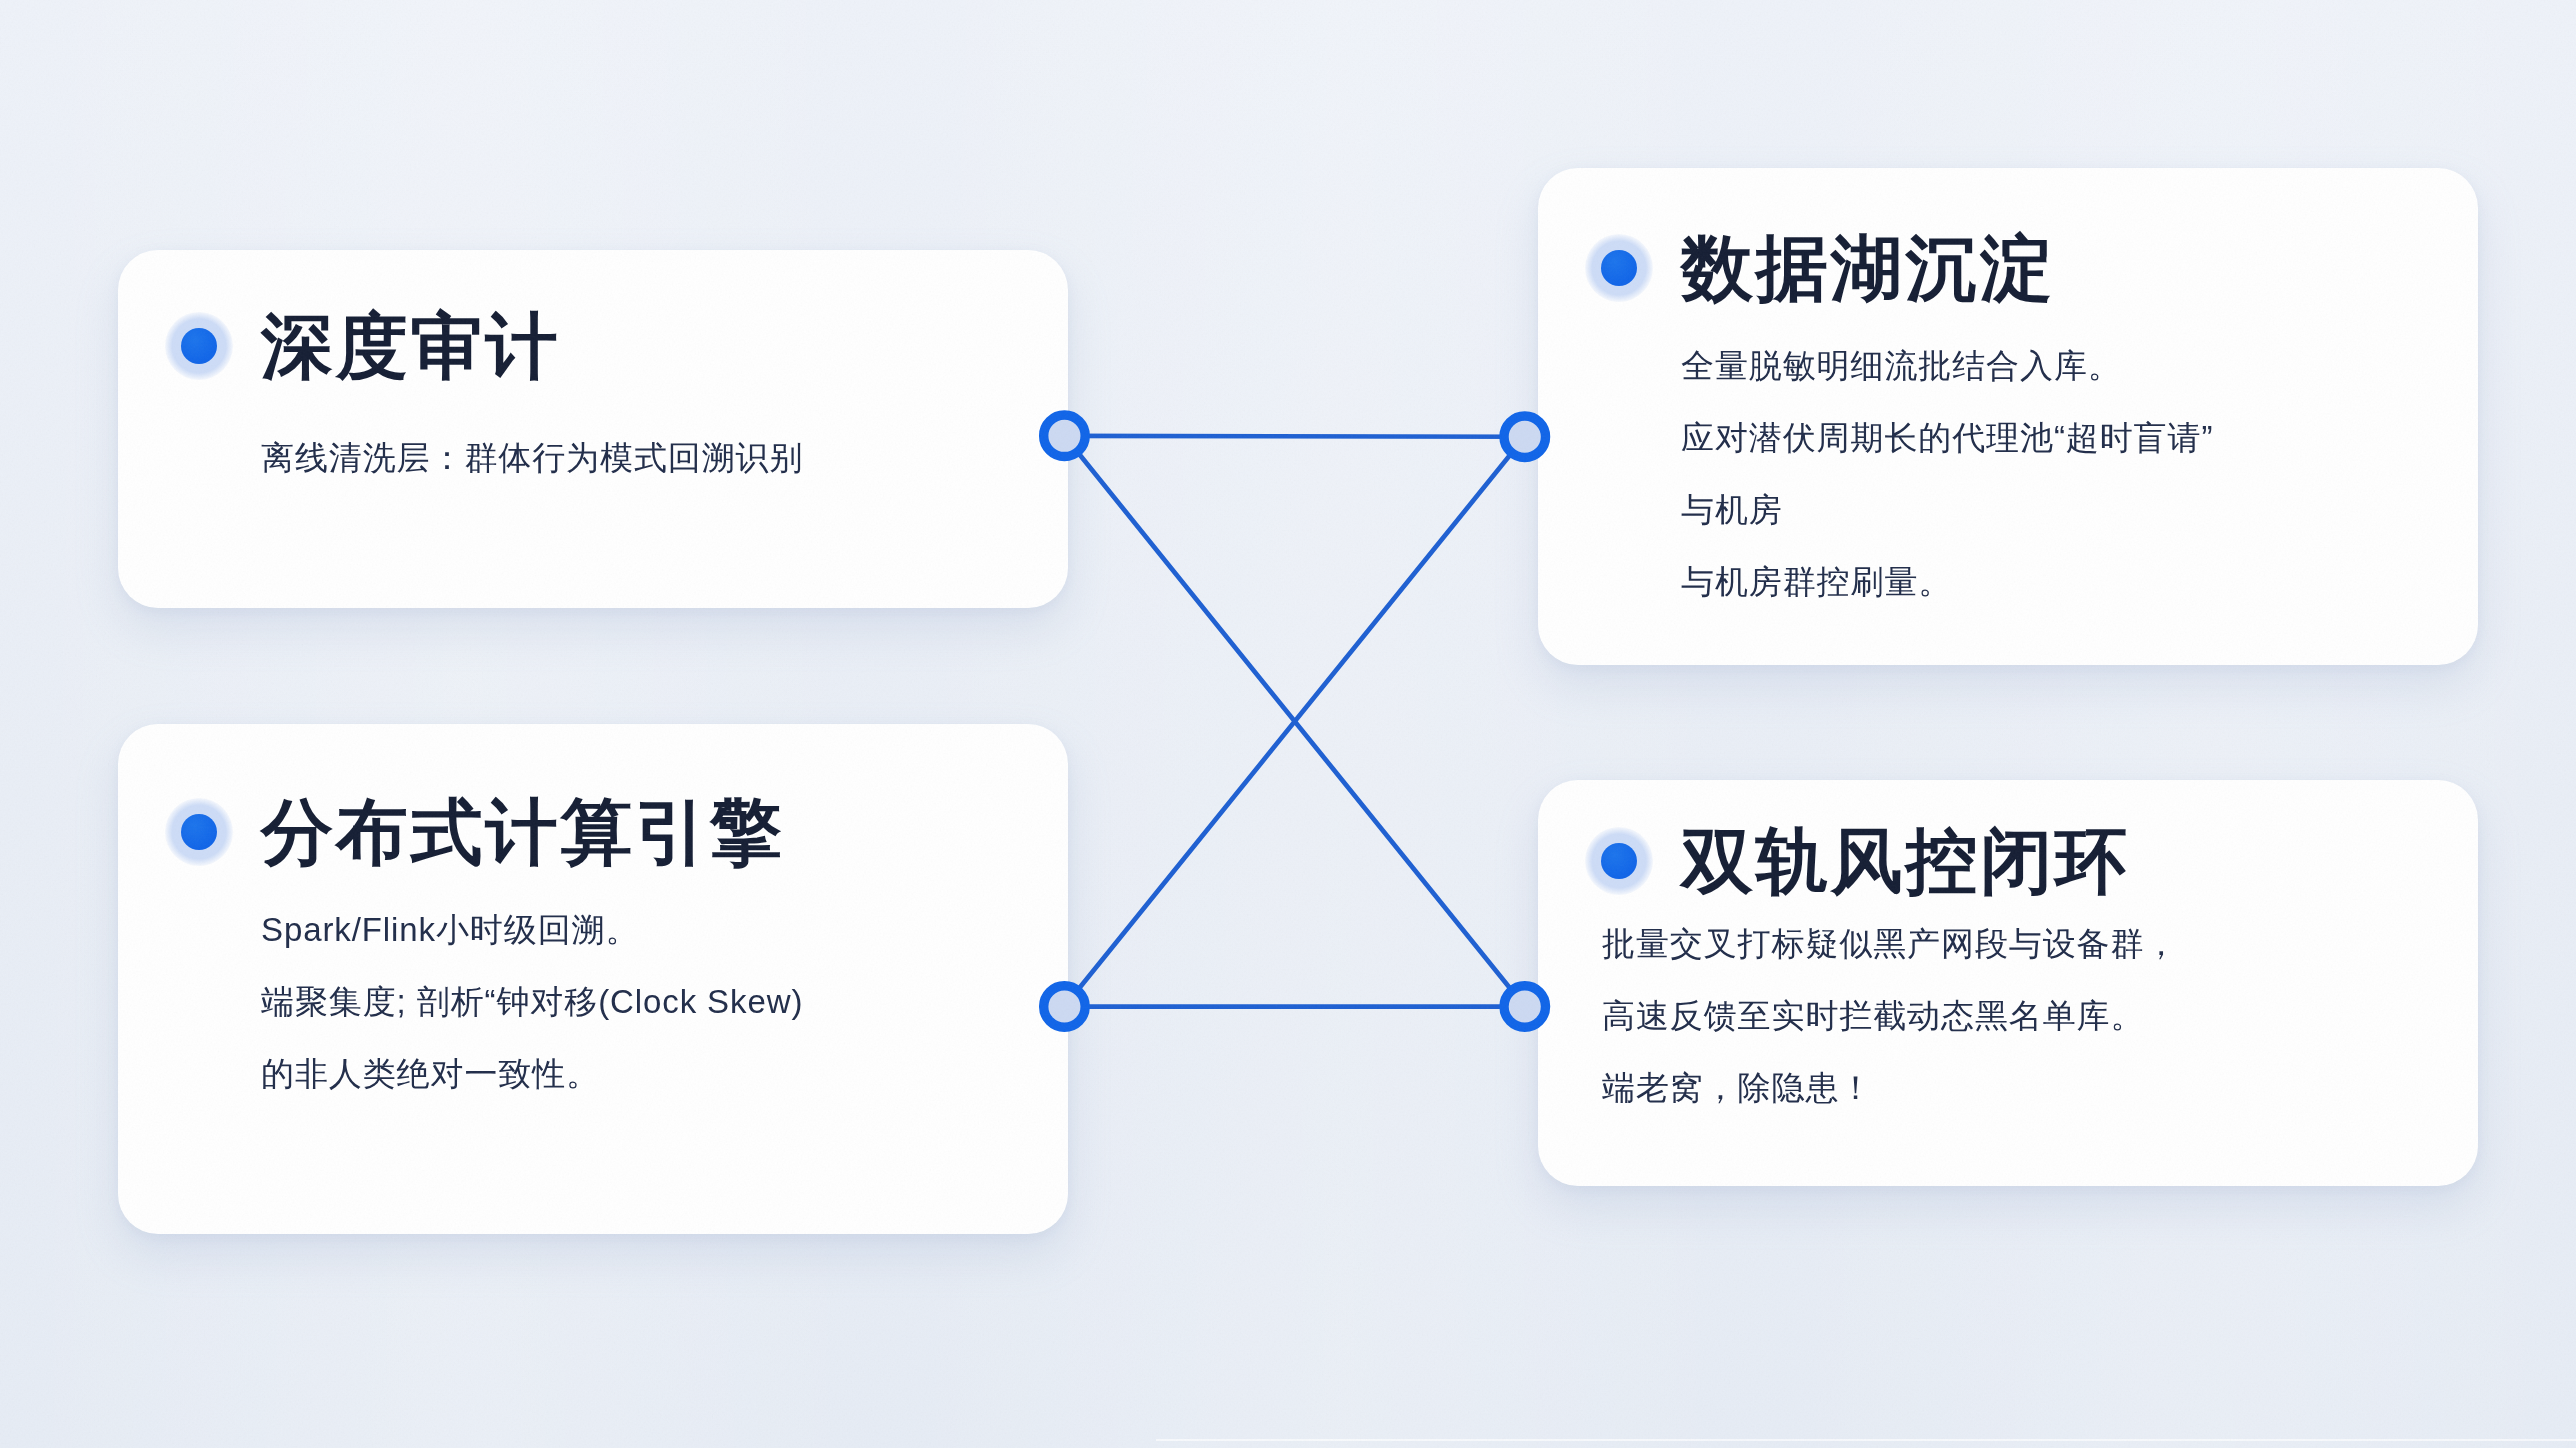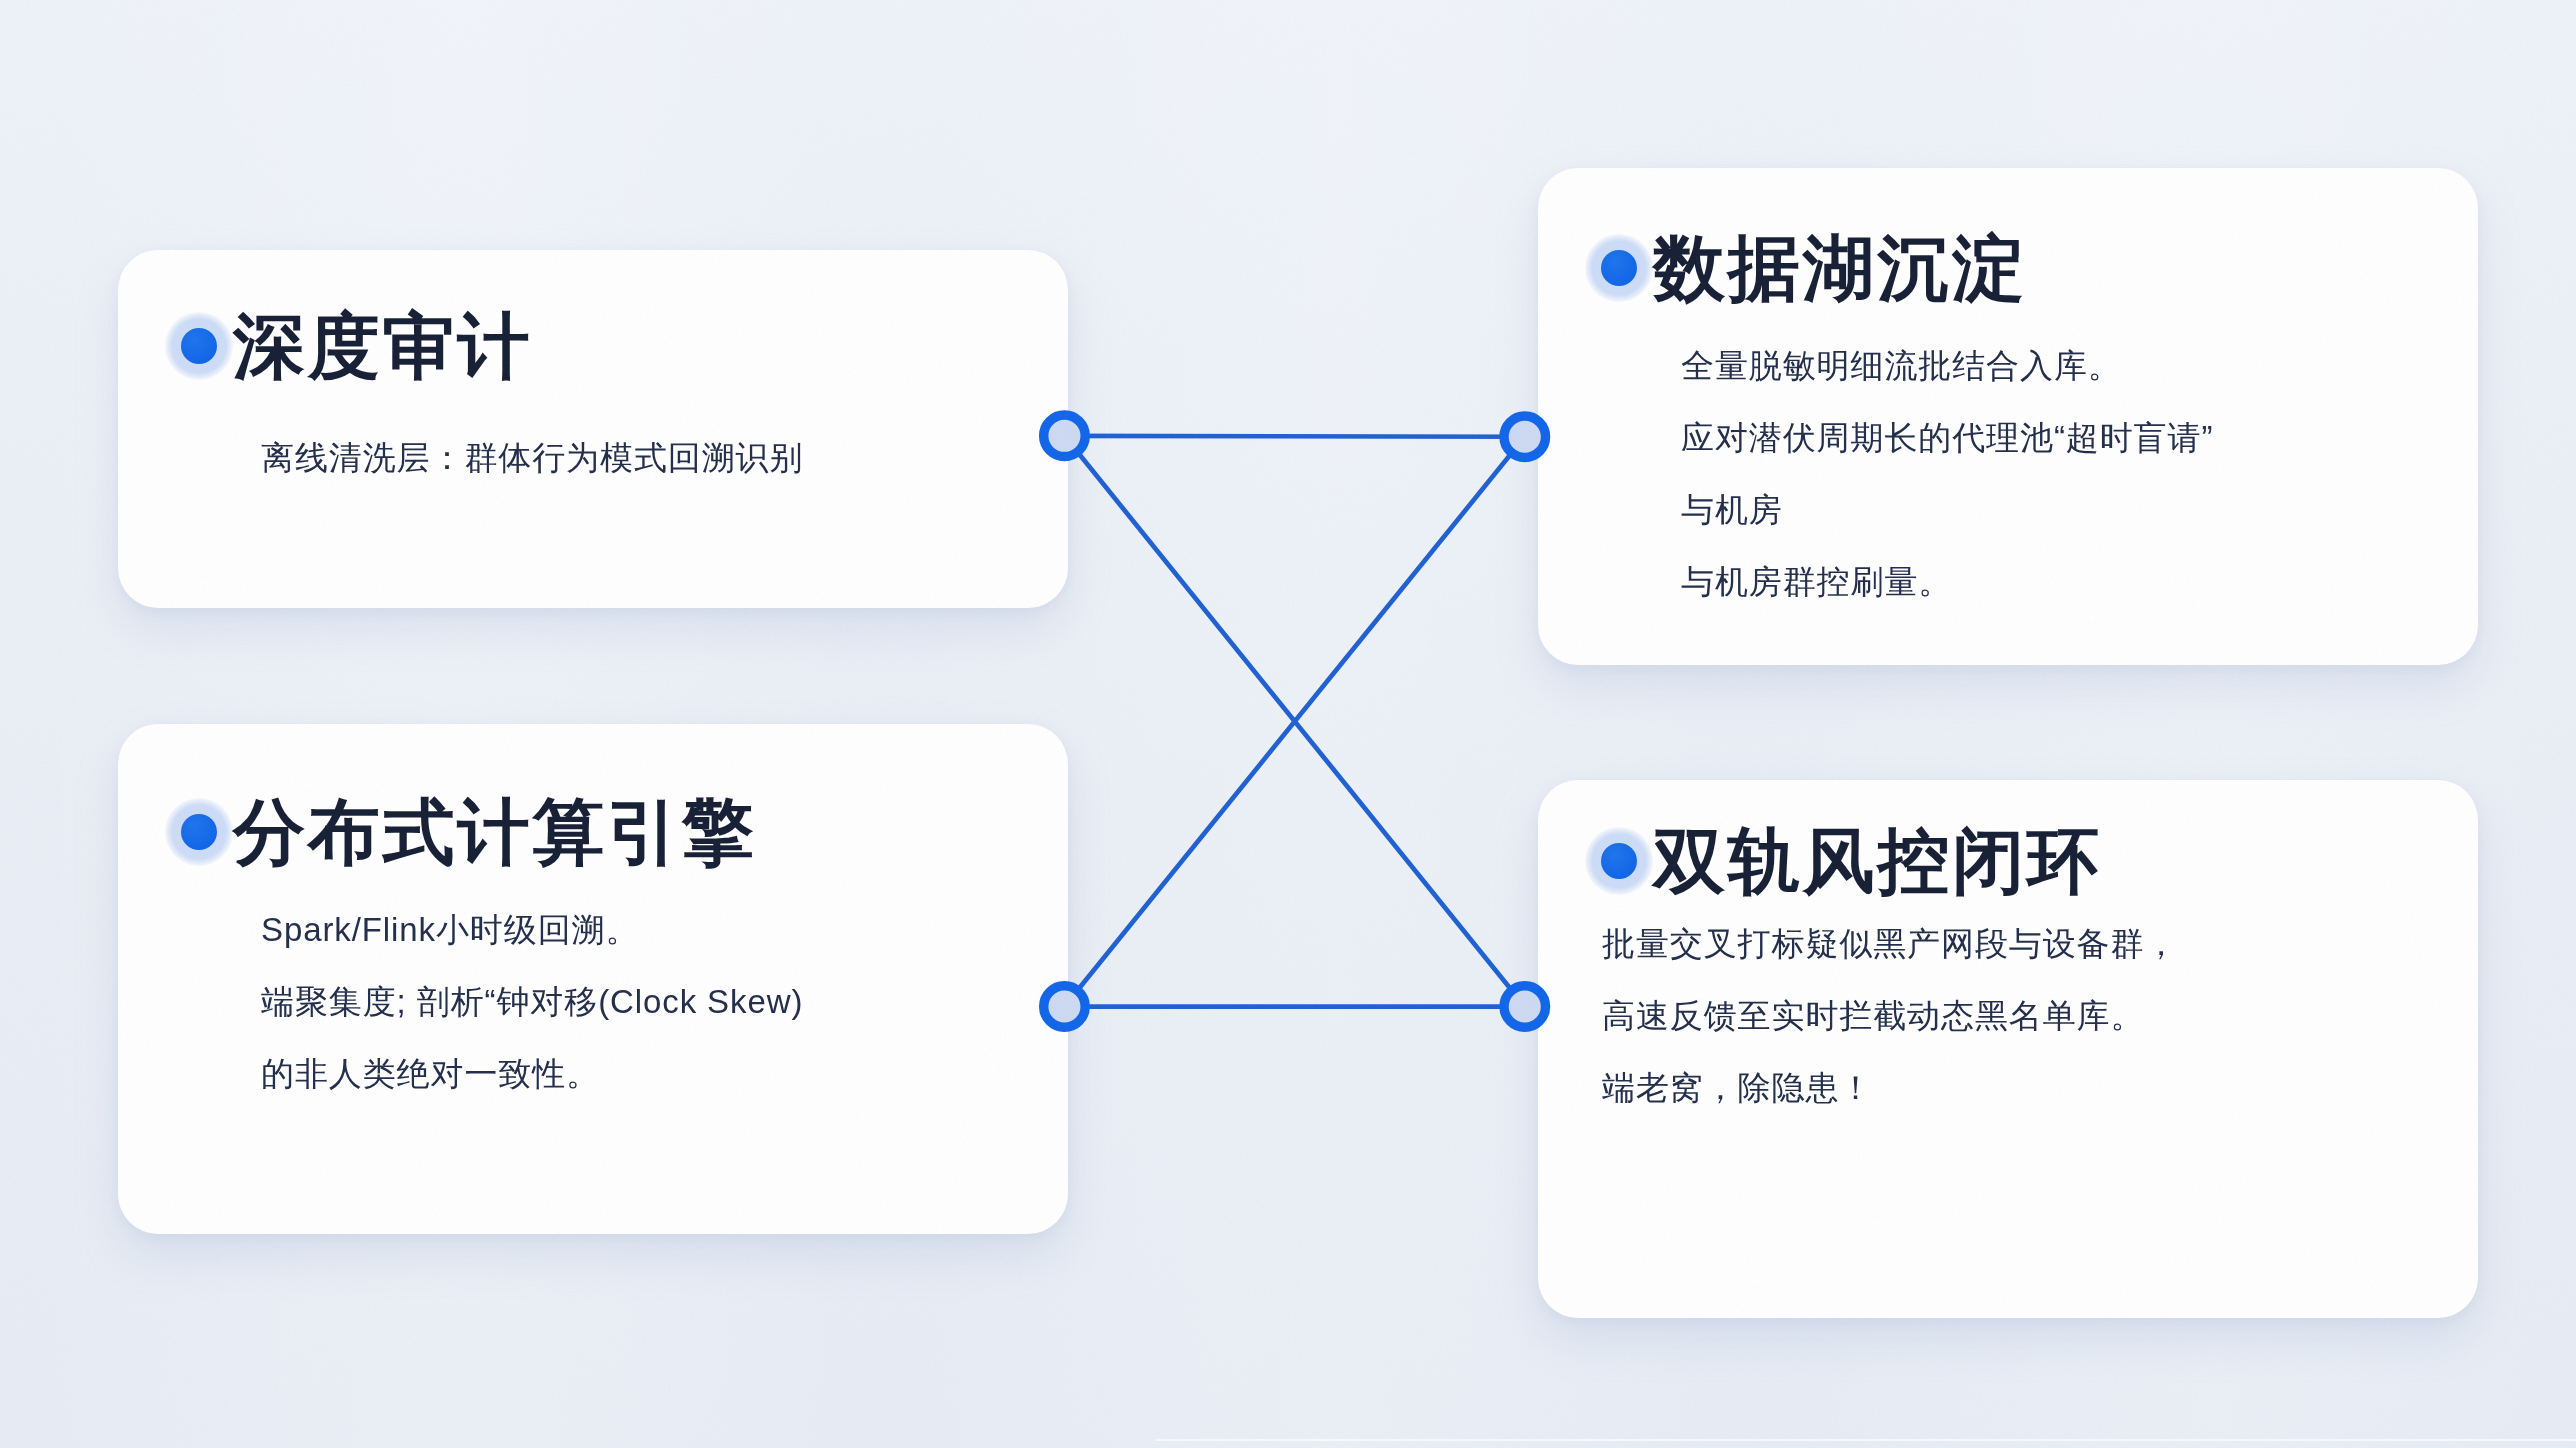--- a/index.html
+++ b/index.html
@@ -36,20 +36,21 @@
     background: var(--card-background, #ffffff);
     border-radius: 40px;
     box-shadow: 0 21px 45px rgba(138, 158, 198, 0.20), 0 3.8px 11.3px rgba(138, 158, 198, 0.10);
     box-sizing: border-box;
     padding: 60px 42px 0 47px;
     z-index: 2;
   }
   .card-head {
     display: flex;
     align-items: center;
+    gap: 28px;
   }
   .bullet {
     flex: none;
     width: 68px;
     height: 68px;
     border-radius: 50%;
     background: radial-gradient(circle, var(--bullet-halo, #cddcf7) 0%, var(--bullet-halo, #cddcf7) 56%, rgba(205,220,247,0) 74%);
     display: flex;
     align-items: center;
     justify-content: center;
@@ -75,21 +76,21 @@
     line-height: 72px;
     letter-spacing: 0.9px;
   }
   .body-line { white-space: nowrap; }
   #card-deep-audit        { left: 118px;  top: 250px; width: 950px; height: 358px; }
   #card-deep-audit        .card-body { margin-top: 40px; }
   #card-data-lake         { left: 1538px; top: 168px; width: 940px;  height: 497px; padding-top: 64px; }
   #card-data-lake         .card-body { margin-top: 26.4px; }
   #card-distributed-engine{ left: 118px;  top: 724px; width: 950px; height: 510px; padding-top: 72px; }
   #card-distributed-engine .card-body { margin-top: 26.4px; }
-  #card-dual-track        { left: 1538px; top: 780px; width: 940px;  height: 538px; padding-top: 45px; }
+  #card-dual-track        { left: 1538px; top: 780px; width: 940px;  height: 406px; padding-top: 45px; }
   #card-dual-track        .card-body { margin-top: 11.3px; margin-left: 17px; }
   #connector-layer {
     position: absolute;
     left: 0; top: 0;
     width: 2576px;
     height: 1448px;
     z-index: 3;
     pointer-events: none;
   }
   .edge {

